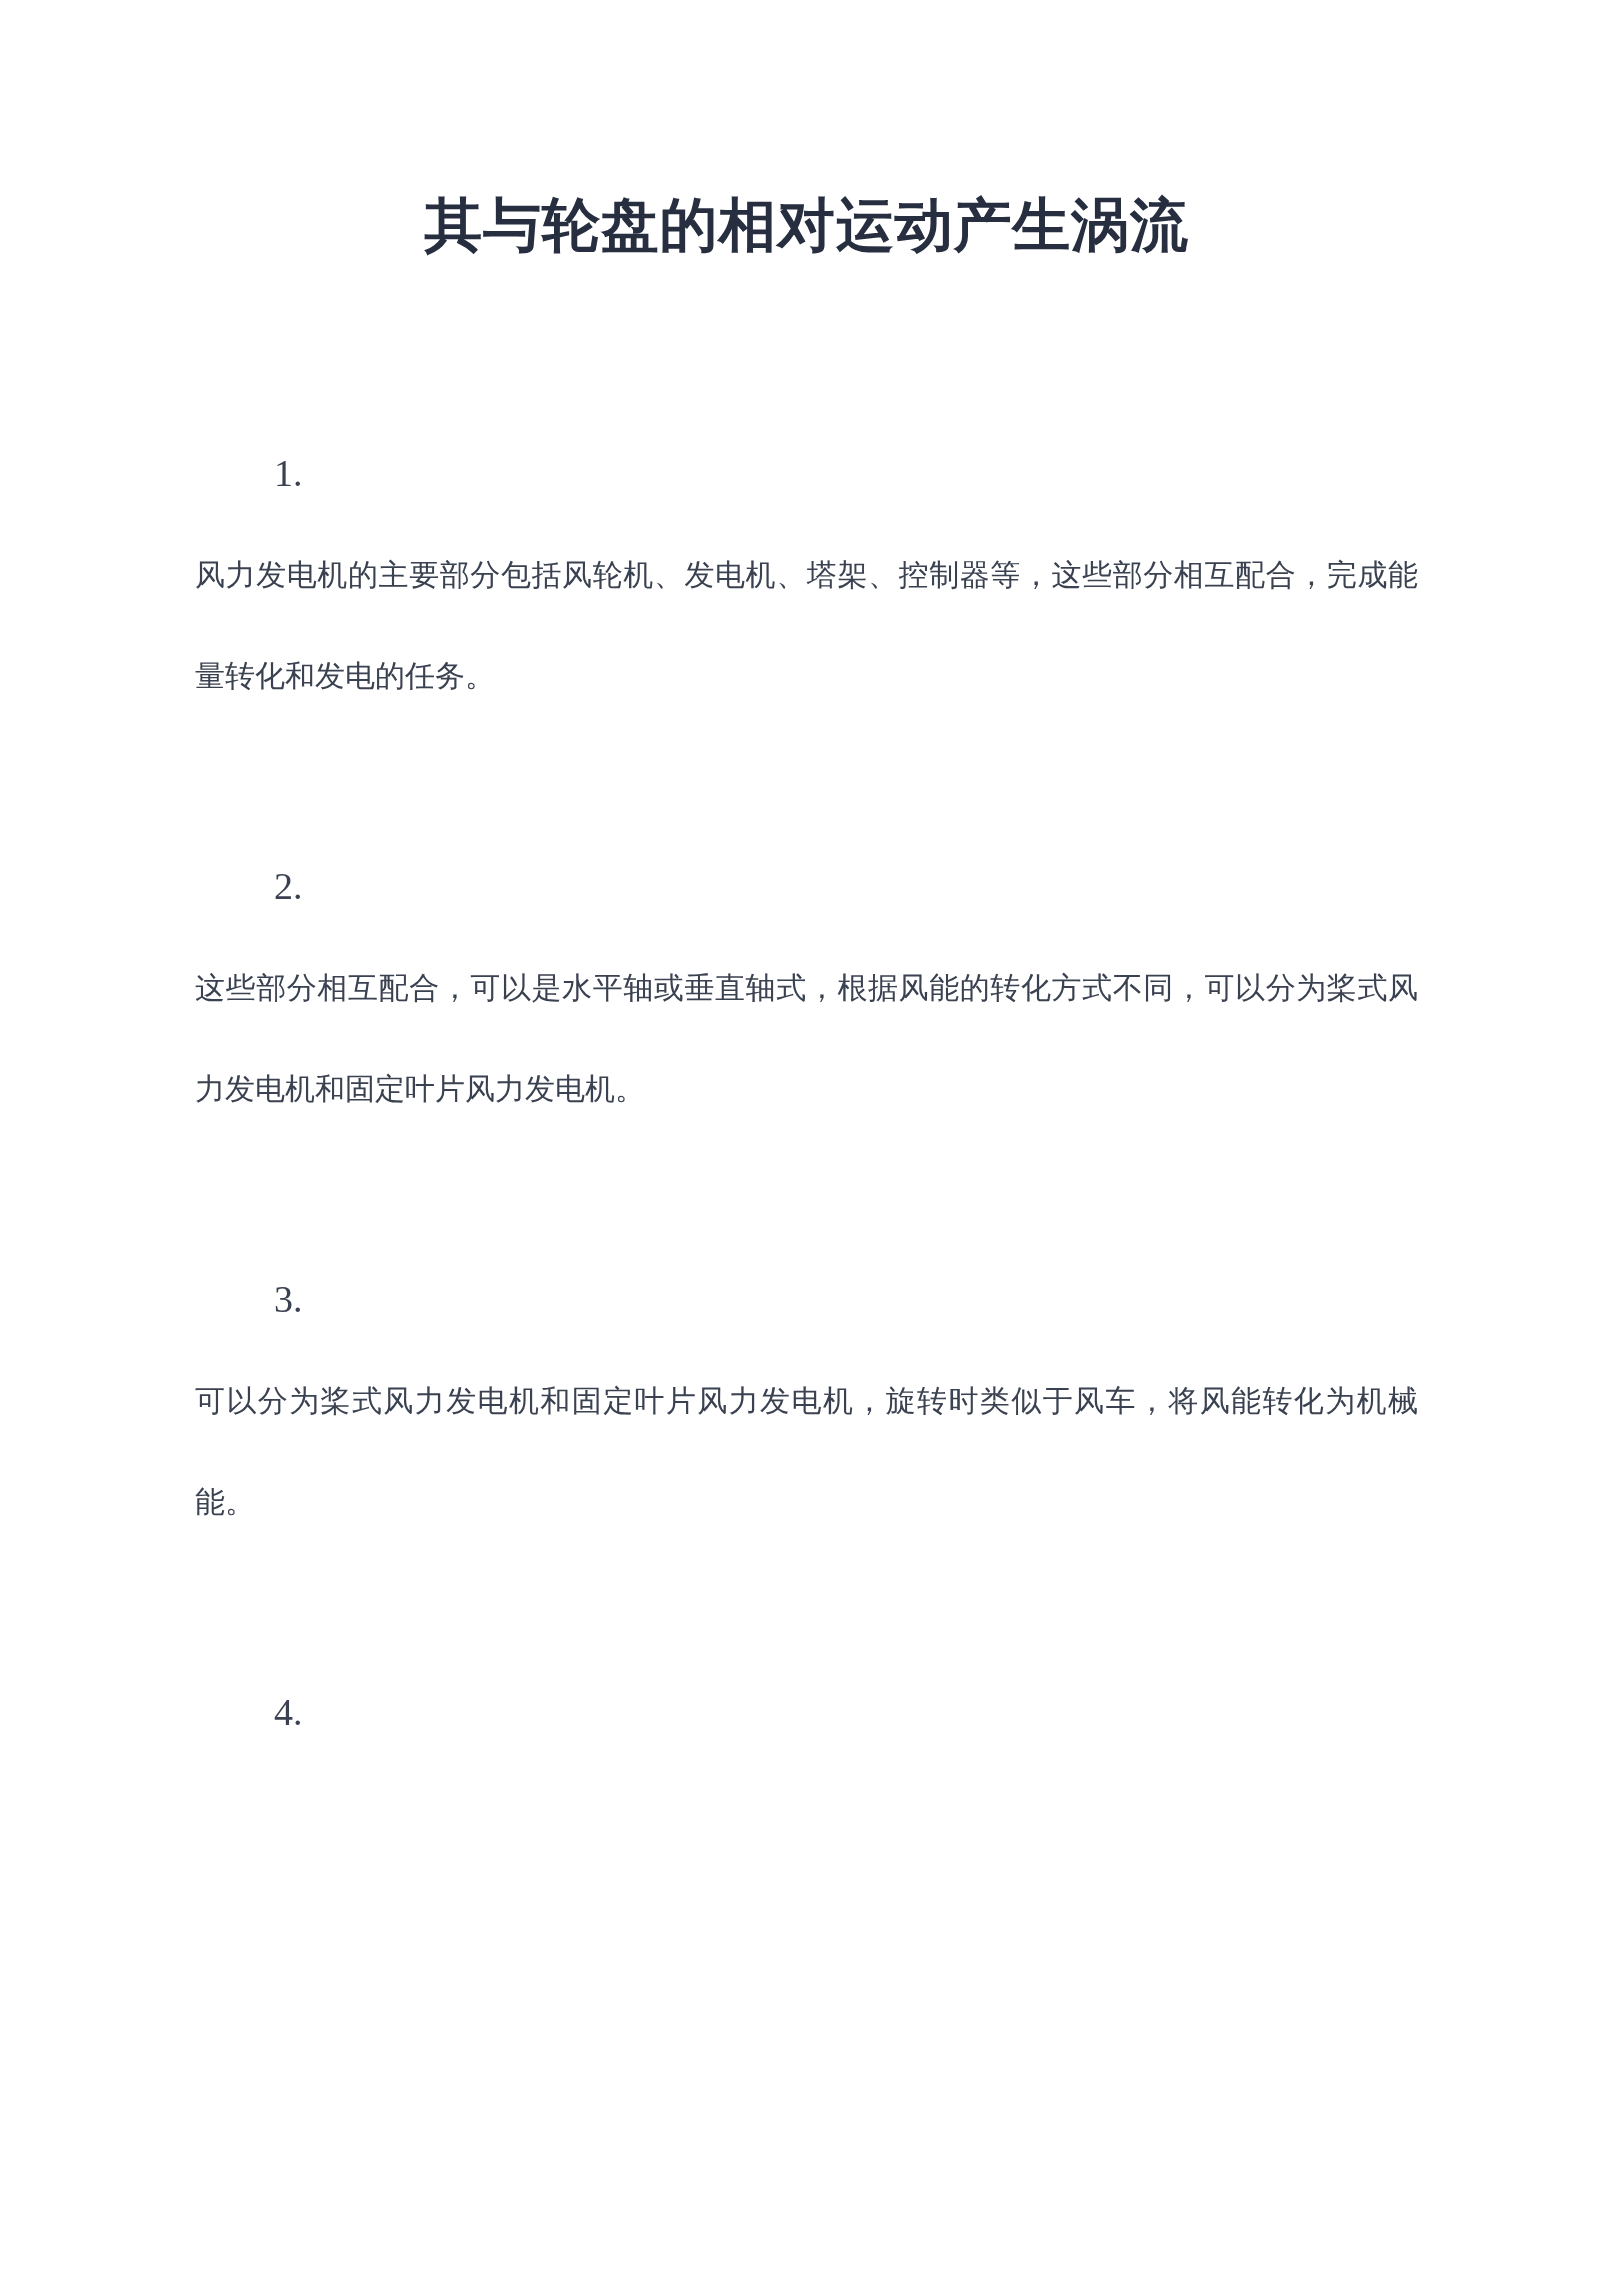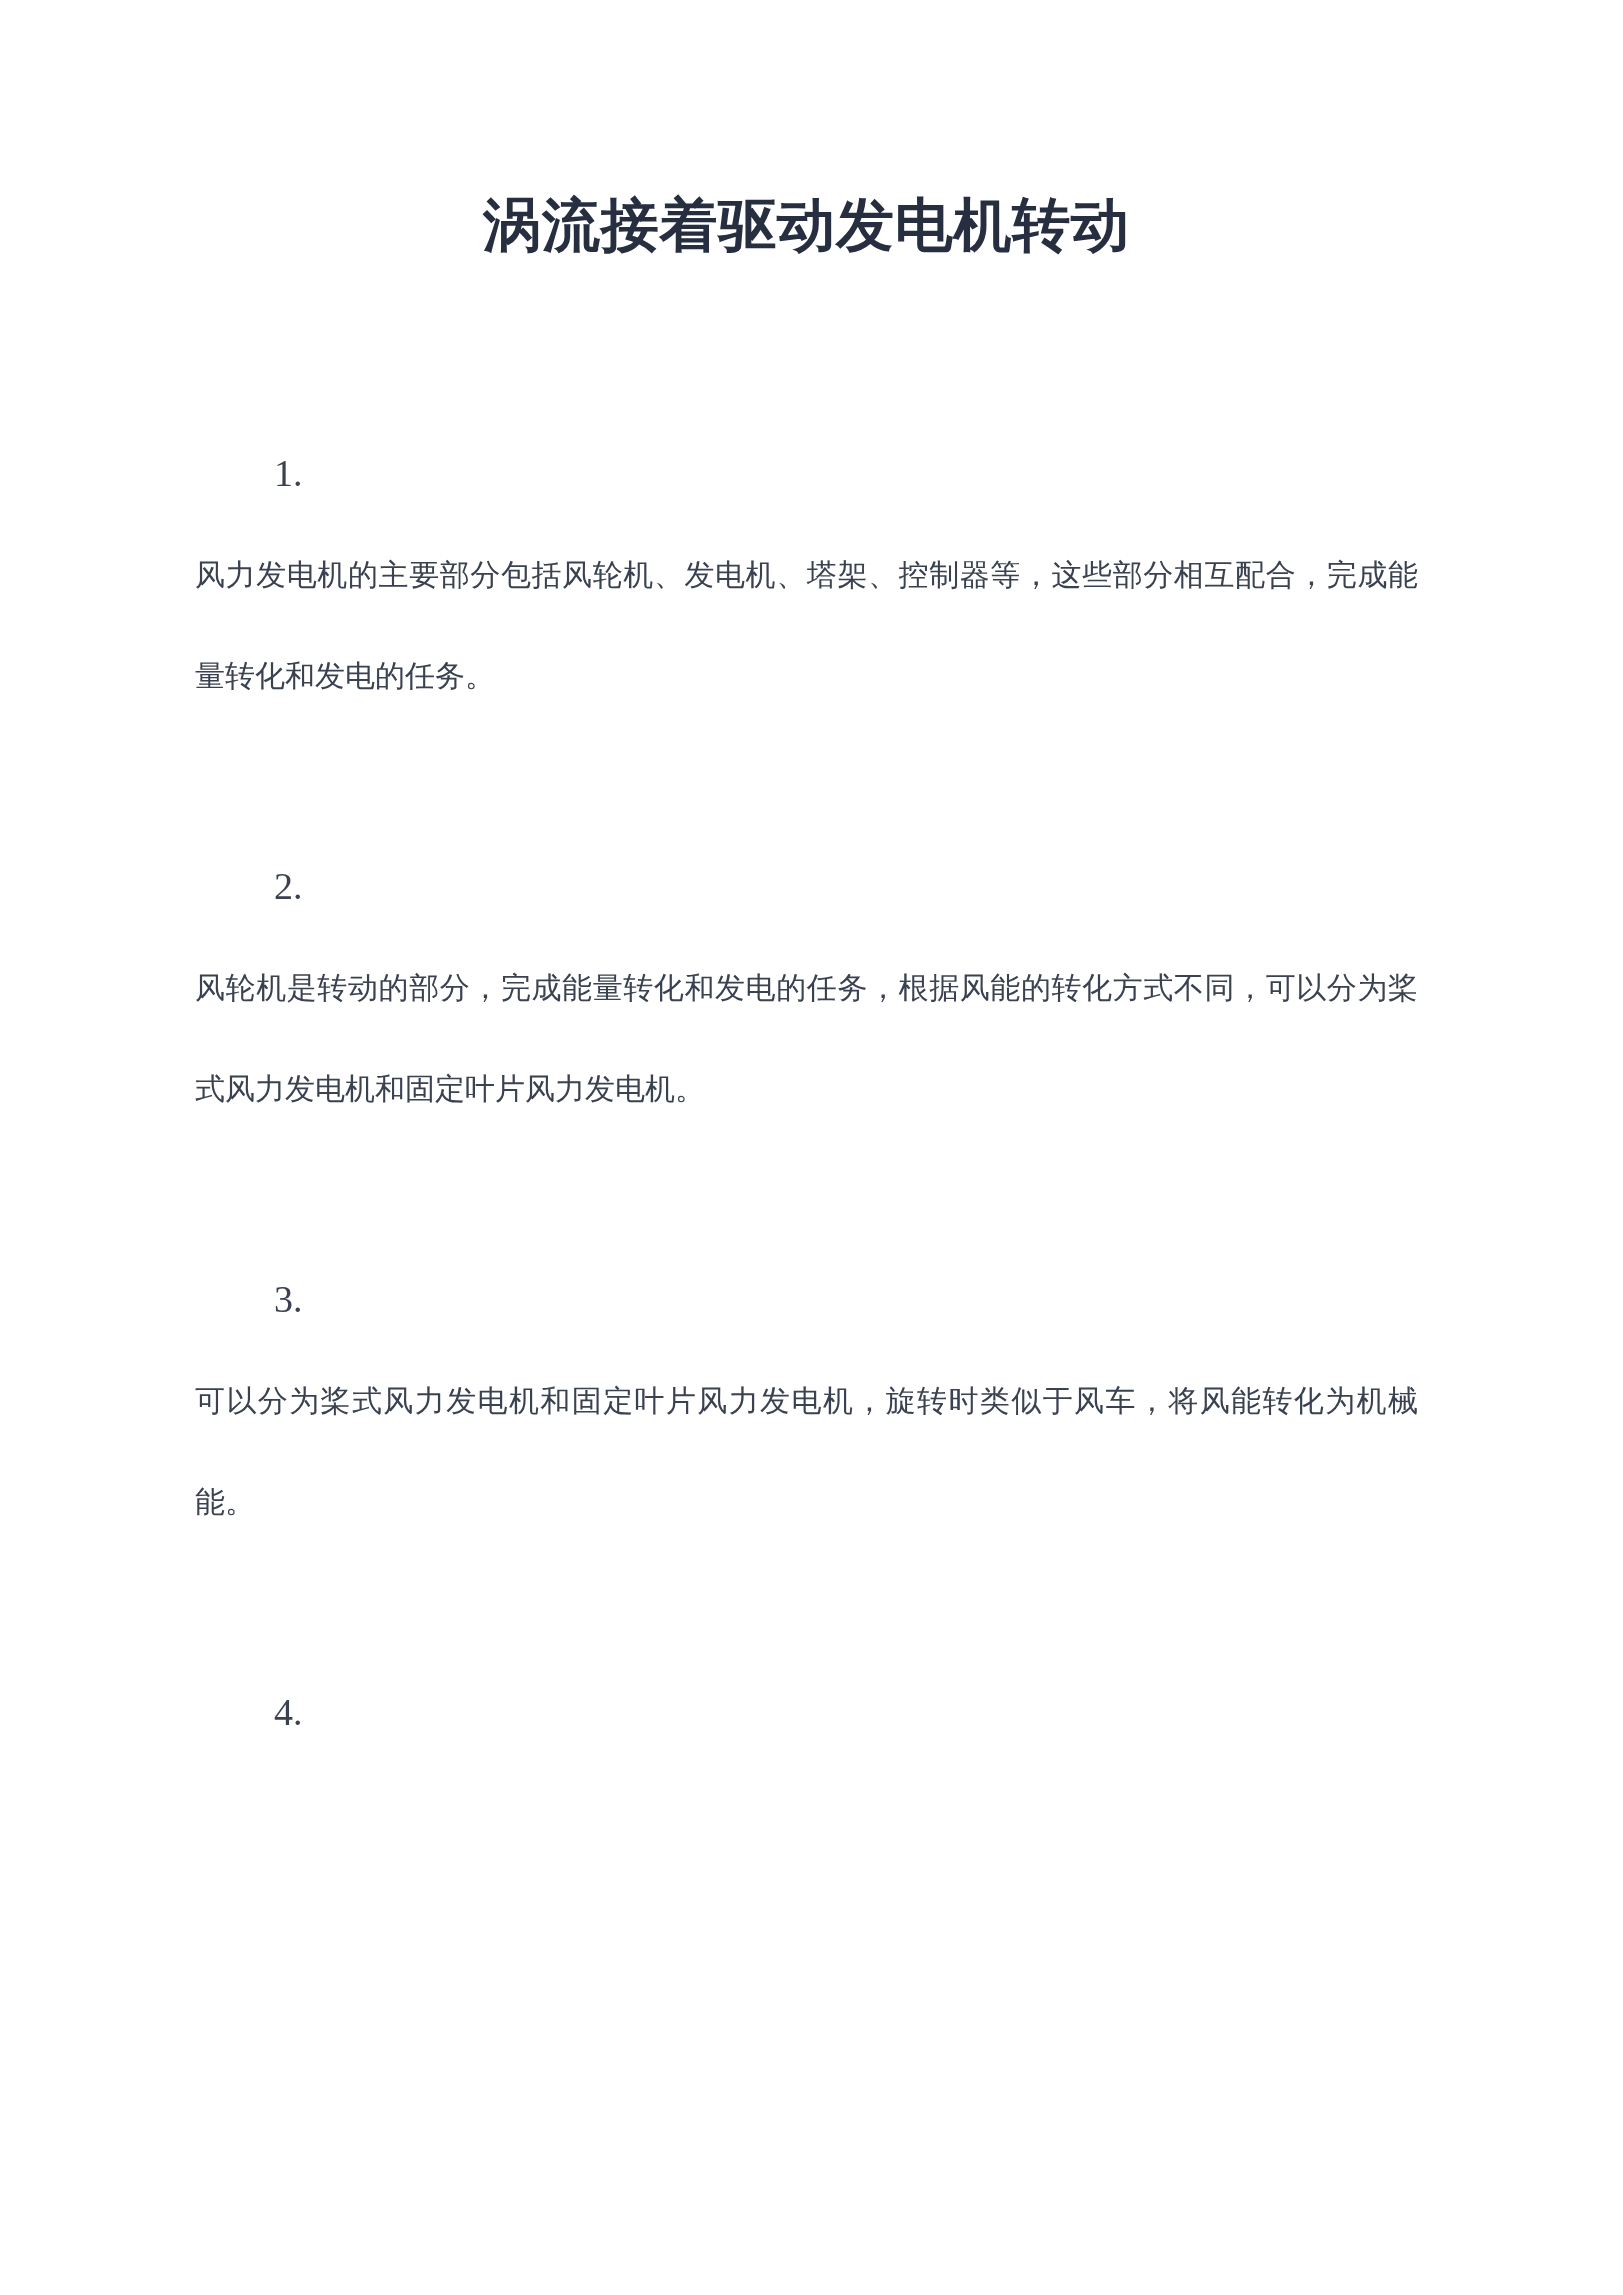--- a/index.html
+++ b/index.html
@@ -51,32 +51,32 @@
     text-justify: inter-character;
     color: var(--text_color);
     letter-spacing: 0;
   }
 </style>
 </head>
 <body>
 
 <div class="page">
 
-  <h1 class="doc-title">涡流接着驱动发电机转动</h1>
+  <h1 class="doc-title">其与轮盘的相对运动产生涡流</h1>
 
   <div class="items">
 
     <div class="item">
       <div class="item-number">1.</div>
       <div class="item-text">风力发电机的主要部分包括风轮机、发电机、塔架、控制器等，这些部分相互配合，完成能量转化和发电的任务。</div>
     </div>
 
     <div class="item">
       <div class="item-number">2.</div>
-      <div class="item-text">风轮机是转动的部分，完成能量转化和发电的任务，根据风能的转化方式不同，可以分为桨式风力发电机和固定叶片风力发电机。</div>
+      <div class="item-text">这些部分相互配合，可以是水平轴或垂直轴式，根据风能的转化方式不同，可以分为桨式风力发电机和固定叶片风力发电机。</div>
     </div>
 
     <div class="item">
       <div class="item-number">3.</div>
       <div class="item-text">可以分为桨式风力发电机和固定叶片风力发电机，旋转时类似于风车，将风能转化为机械能。</div>
     </div>
 
     <div class="item">
       <div class="item-number">4.</div>
     </div>

